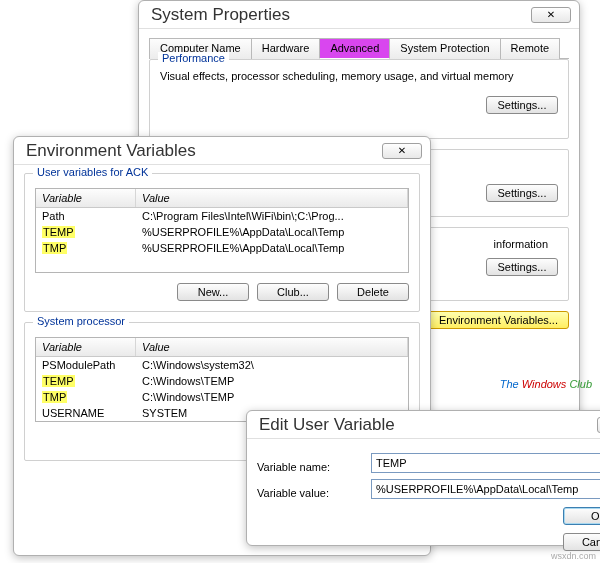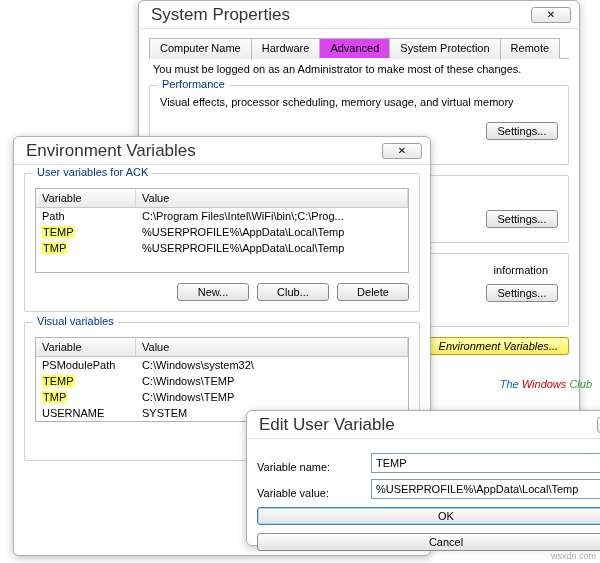--- a/index.html
+++ b/index.html
@@ -59,39 +59,39 @@
   position: relative;
 }
 .groupbox > .legend {
   position: absolute;
   top: -8px; left: 8px;
   background: #fff;
   padding: 0 4px;
   color: #003399;
 }
 .desc { margin-bottom: 8px; }
-.btn-row { display: flex; justify-content: flex-end; gap: 8px; }
+.btn-row { display: flex; justify-content: flex-end; gap: 8px; align-items: flex-end; }
 .btn {
   min-width: 72px;
   padding: 2px 10px;
   border: 1px solid #8a8a8a;
   border-radius: 3px;
   background: linear-gradient(#fdfdfd,#e3e3e3);
   text-align: center;
 }
-.btn.highlight { background: linear-gradient(#ffffb0,#ffee60); border-color: #cc9900; font-style: italic; }
+.btn.highlight { background: linear-gradient(#ffffb0,#ffee60); border-color: #cc9900; }
 .btn.default { border: 1px solid #3c7fb1; box-shadow: 0 0 0 1px #a8d8f0 inset; }
 
 
 .tbl {
   border: 1px solid #b5b5b5;
   width: 100%;
   background: #fff;
 }
-.tbl-head { display: flex; background: linear-gradient(#fdfdfd,#eaeaea); border-bottom: 1px solid #c9c9c9; }
+.tbl-head { display: flex; background: linear-gradient(#fdfdfd,#eaeaea); border-bottom: 1px solid #c9c9c9; font-style: italic; }
 .tbl-head > div { padding: 3px 6px; border-right: 1px solid #d6d6d6; }
 .tbl-body .row { display: flex; }
 .tbl-body .row > div { padding: 2px 6px; white-space: nowrap; overflow: hidden; text-overflow: ellipsis; }
 .col-var { width: 100px; flex: 0 0 100px; }
 .col-val { flex: 1; }
 .hl { background: #ffff66; display: inline-block; padding: 0 1px; }
 
 
 .field { display: flex; align-items: flex-end; margin: 6px 0; gap: 24px; }
 .field label { width: 90px; }
@@ -118,21 +118,20 @@
     <span class="close-btn">✕</span>
   </div>
   <div class="body">
     <div class="tab-row">
       <div class="tab">Computer Name</div>
       <div class="tab">Hardware</div>
       <div class="tab active">Advanced</div>
       <div class="tab">System Protection</div>
       <div class="tab">Remote</div>
     </div>
-    <div class="note">You must be logged on as an Administrator to make most of these changes.</div>
 
     <div class="groupbox" style="height:80px;">
       <span class="legend">Performance</span>
       <div class="desc">Visual effects, processor scheduling, memory usage, and virtual memory</div>
       <div class="btn-row" style="margin-top:14px;">
         <span class="btn">Settings...</span>
       </div>
     </div>
 
     <div class="groupbox" style="height:68px;">
@@ -188,21 +187,21 @@
         </div>
       </div>
       <div class="btn-row" style="margin-top:10px;">
         <span class="btn">New...</span>
         <span class="btn">Club...</span>
         <span class="btn">Delete</span>
       </div>
     </div>
 
     <div class="groupbox" style="padding-top:14px;">
-      <span class="legend">Visual variables</span>
+      <span class="legend">System processor</span>
       <div class="tbl">
         <div class="tbl-head">
           <div class="col-var">Variable</div>
           <div class="col-val">Value</div>
         </div>
         <div class="tbl-body">
           <div class="row">
             <div class="col-var"><span>PSModulePath</span></div>
             <div class="col-val"><span>C:\Windows\system32\</span></div>
           </div>

